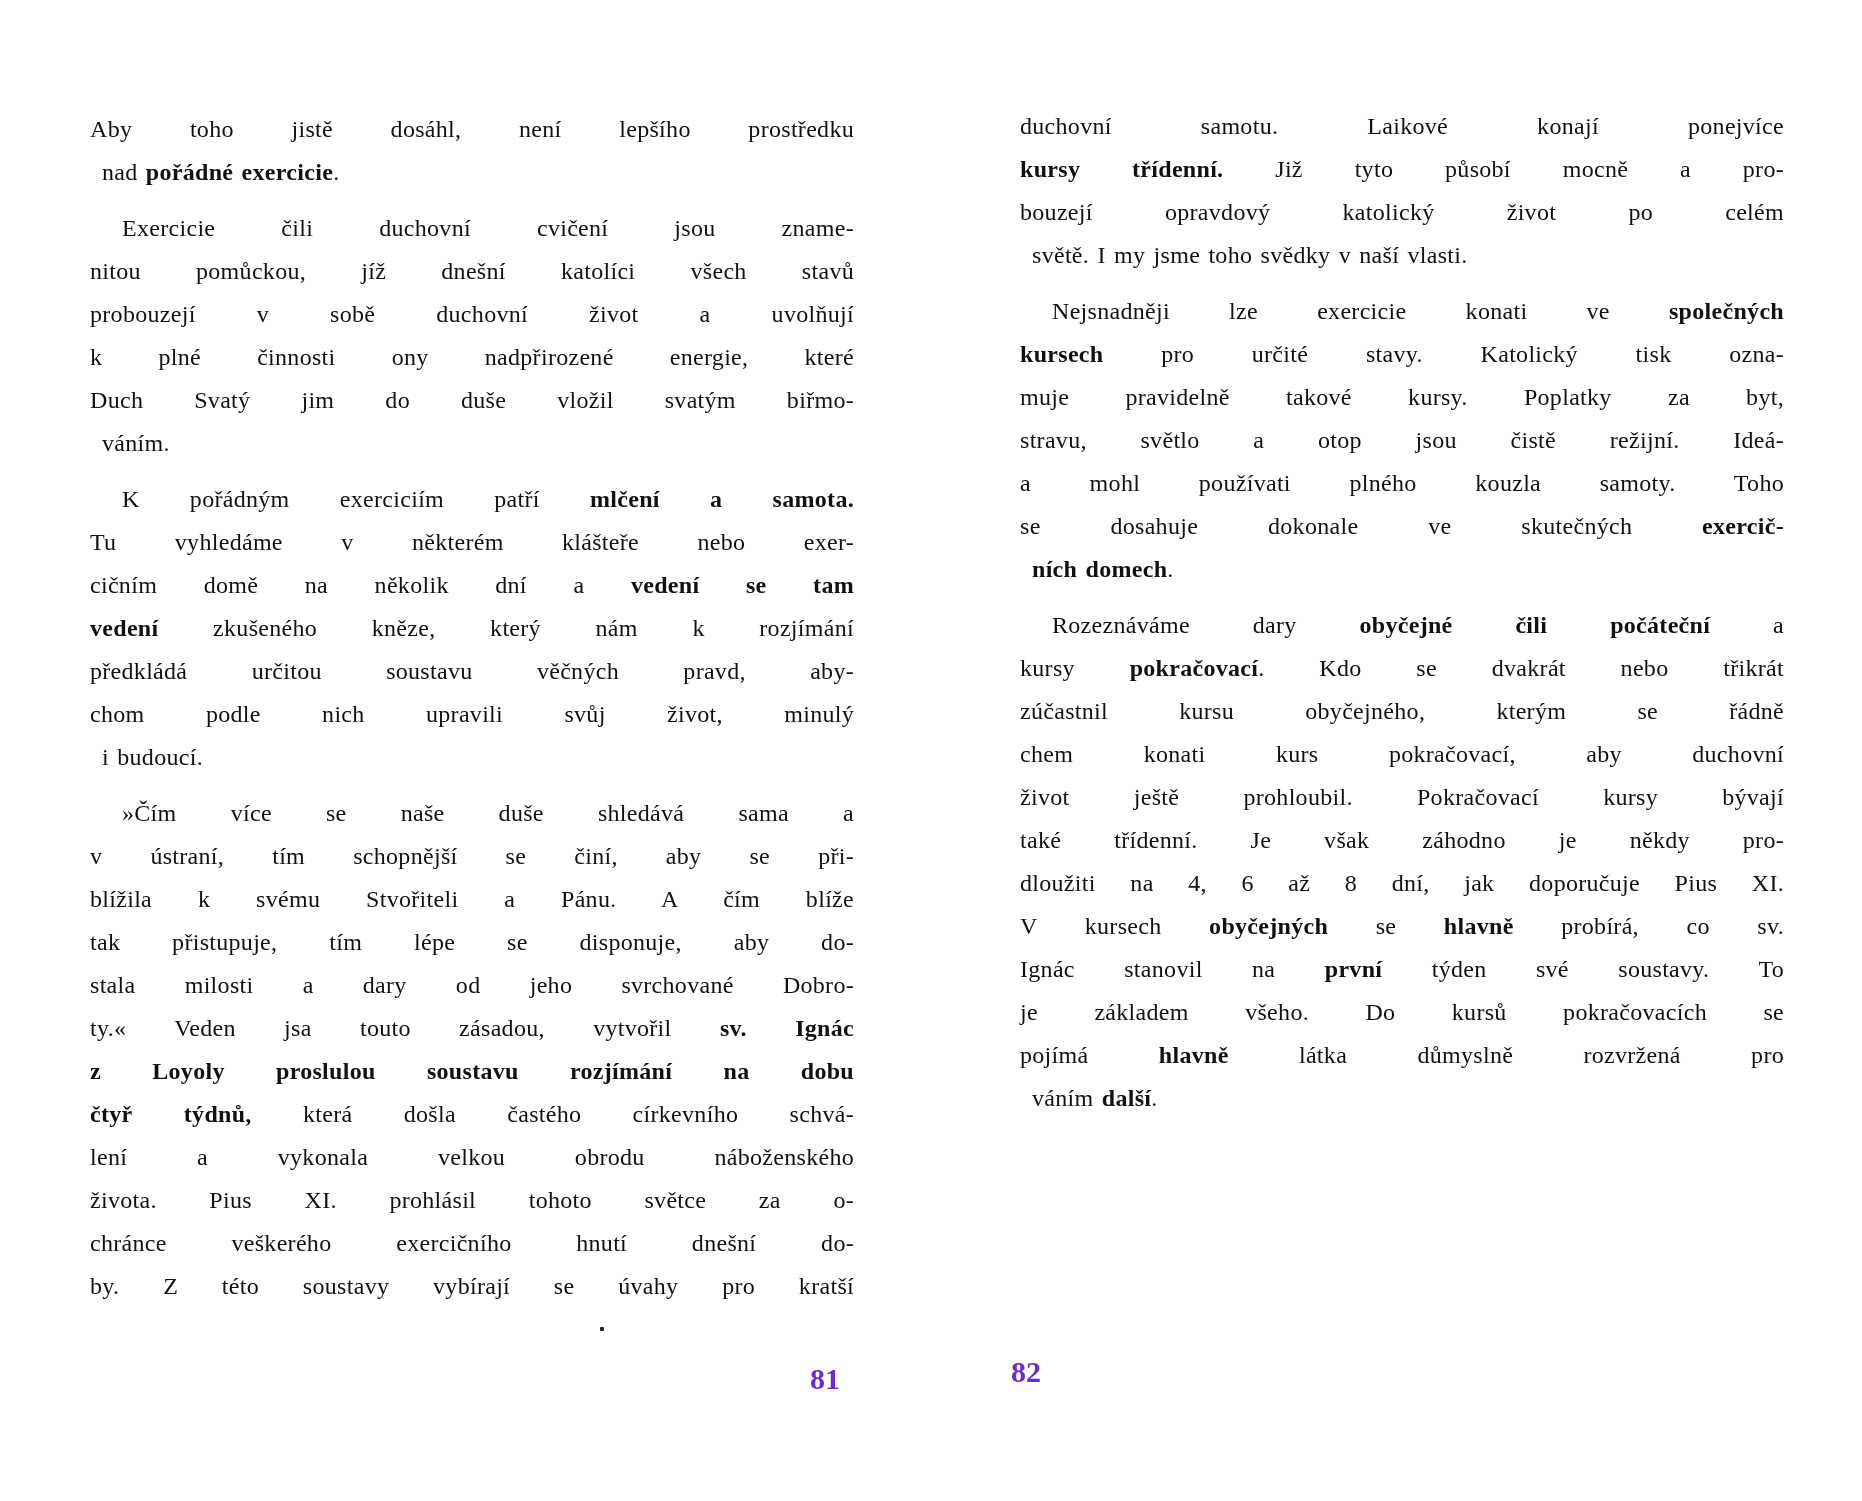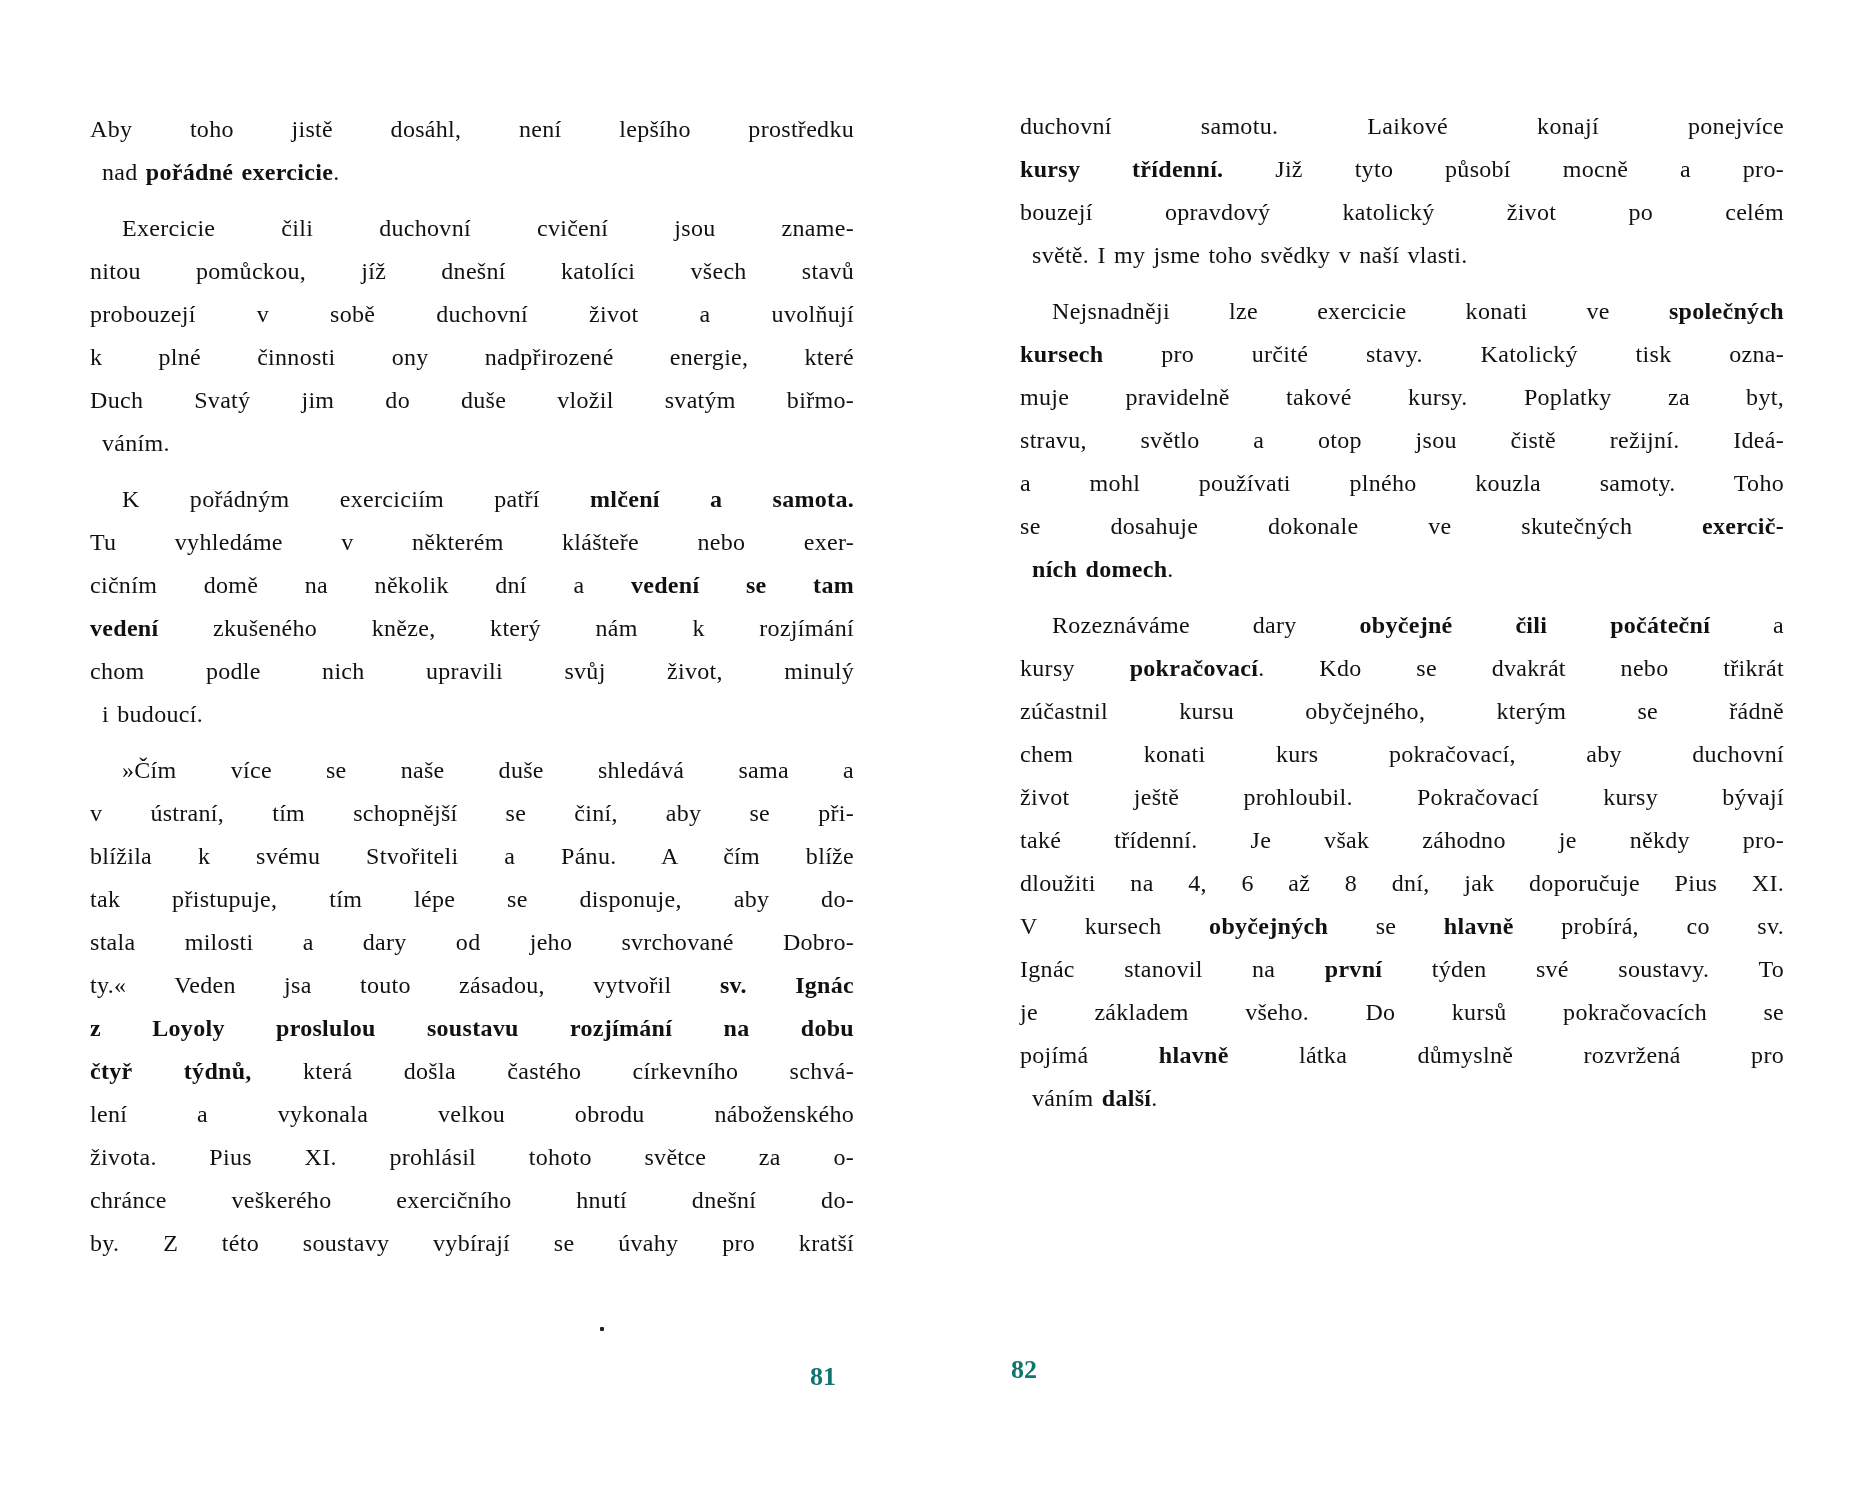--- a/index.html
+++ b/index.html
@@ -39,22 +39,22 @@
     text-align-last: justify;
     word-spacing: 2px;
   }
   .line.last { text-align-last: left; margin-left: 12px; }
   .line.indent { padding-left: 32px; }
   .seg.bold { font-weight: bold; }
   .page-number {
     position: absolute;
     font-family: "Liberation Serif", serif;
     font-weight: bold;
-    font-size: 26px;
-    color: #0f766e;
+    font-size: 30px;
+    color: #6d28d9;
   }
   .page-left .page-number { left: 810px; top: 1362px; }
   .page-right .page-number { left: 80px; top: 1355px; }
   .speck {
     position: absolute;
     left: 600px;
     top: 1327px;
     width: 4px;
     height: 4px;
     background: #222;
@@ -76,20 +76,21 @@
         <div class="line"><span class="seg">probouzejí v sobě duchovní život a uvolňují</span></div>
         <div class="line"><span class="seg">k plné činnosti ony nadpřirozené energie, které</span></div>
         <div class="line"><span class="seg">Duch Svatý jim do duše vložil svatým biřmo-</span></div>
         <div class="line last"><span class="seg">váním.</span></div>
       </div>
       <div class="para">
         <div class="line indent"><span class="seg">K pořádným exerciciím patří </span><span class="seg bold">mlčení a samota.</span></div>
         <div class="line"><span class="seg">Tu vyhledáme v některém klášteře nebo exer-</span></div>
         <div class="line"><span class="seg">cičním domě na několik dní a </span><span class="seg bold">vedení se tam</span></div>
         <div class="line"><span class="seg bold">vedení</span><span class="seg"> zkušeného kněze, který nám k rozjímání</span></div>
+        <div class="line"><span class="seg">předkládá určitou soustavu věčných pravd, aby-</span></div>
         <div class="line"><span class="seg">chom podle nich upravili svůj život, minulý</span></div>
         <div class="line last"><span class="seg">i budoucí.</span></div>
       </div>
       <div class="para">
         <div class="line indent"><span class="seg">»Čím více se naše duše shledává sama a</span></div>
         <div class="line"><span class="seg">v ústraní, tím schopnější se činí, aby se při-</span></div>
         <div class="line"><span class="seg">blížila k svému Stvořiteli a Pánu. A čím blíže</span></div>
         <div class="line"><span class="seg">tak přistupuje, tím lépe se disponuje, aby do-</span></div>
         <div class="line"><span class="seg">stala milosti a dary od jeho svrchované Dobro-</span></div>
         <div class="line"><span class="seg">ty.« Veden jsa touto zásadou, vytvořil </span><span class="seg bold">sv. Ignác</span></div>

